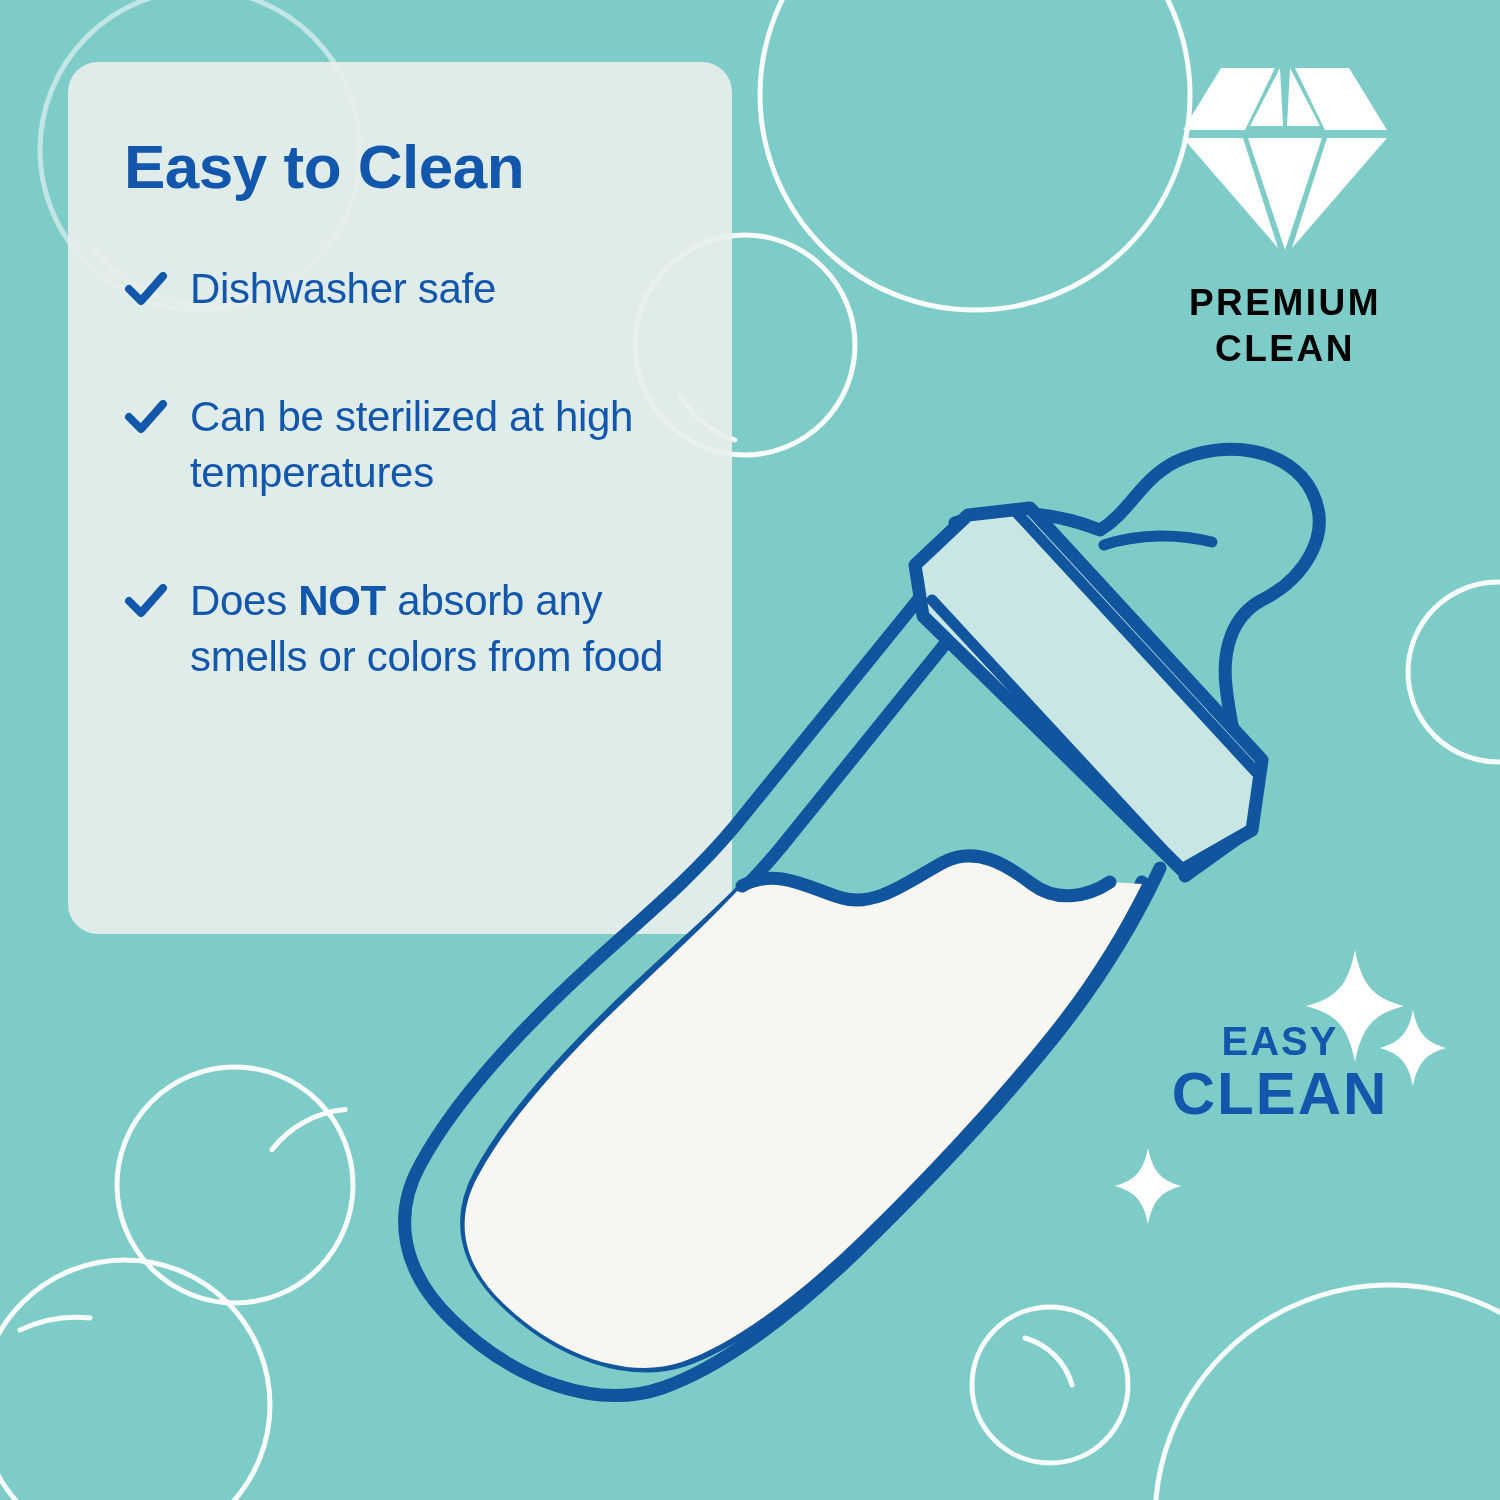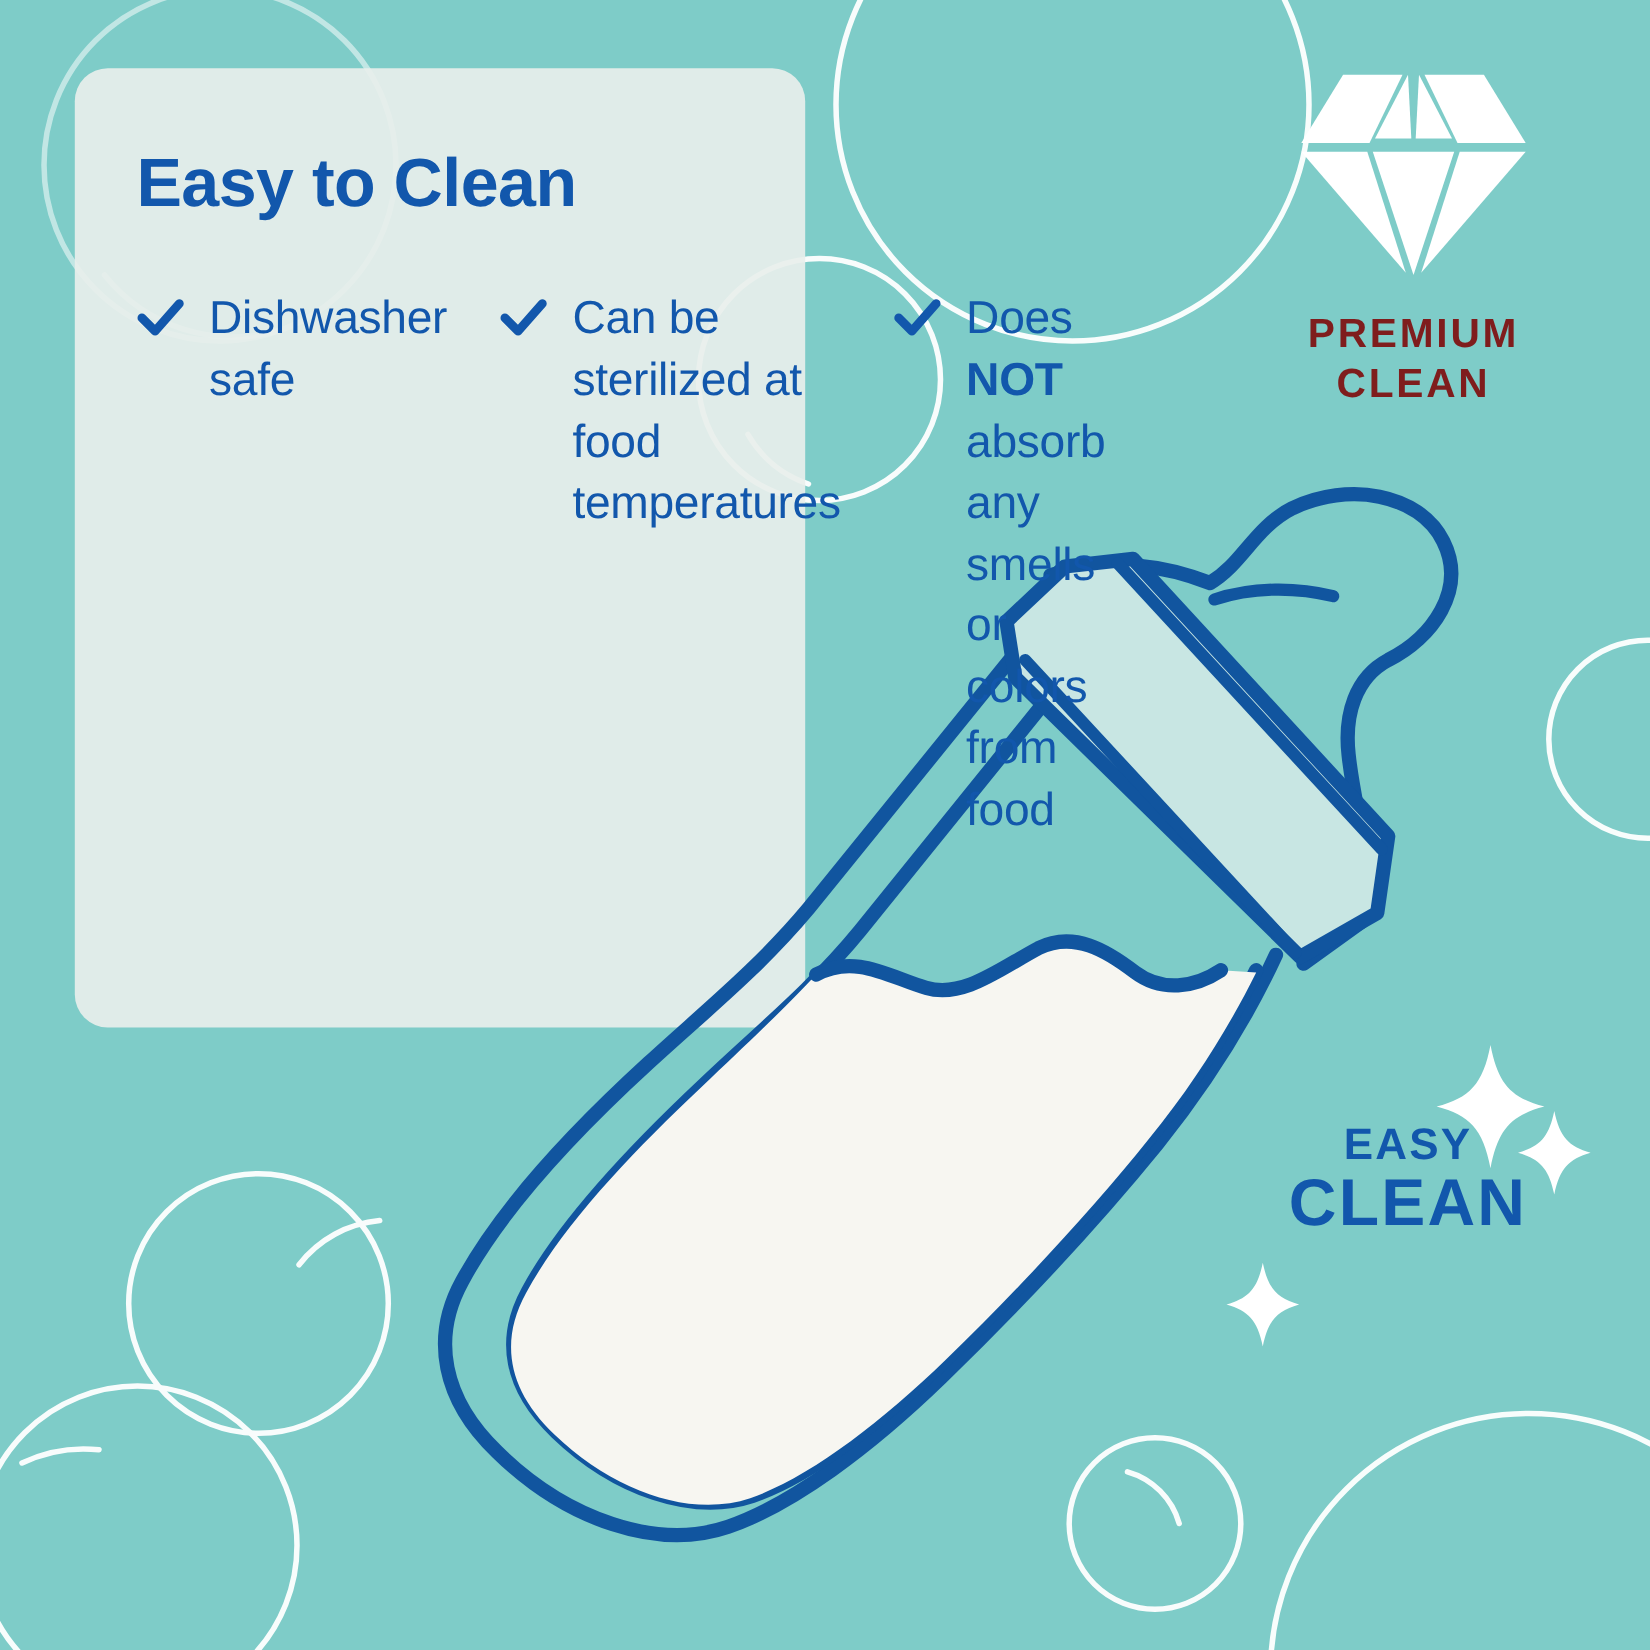--- a/index.html
+++ b/index.html
@@ -51,22 +51,22 @@
   .card-title {
     color: #1257AC;
     font-size: 62px;
     font-weight: bold;
     letter-spacing: -0.5px;
     line-height: 1.05;
     margin: 0 0 62px 0;
   }
   .feature-list {
     display: flex;
-    flex-direction: row;
-    gap: 48px;
+    flex-direction: column;
+    gap: 72px;
   }
   .feature-item {
     display: flex;
     align-items: flex-start;
     gap: 22px;
   }
   .check-icon {
     flex: 0 0 auto;
     width: 44px;
     height: 44px;
@@ -89,21 +89,21 @@
     text-align: center;
   }
   #badge-premium .diamond-wrap {
     display: block;
     margin: 0 auto;
     width: 212px;
     height: 200px;
   }
   .badge-caption {
     margin-top: 22px;
-    color: #7f1d1d;
+    color: #000000;
     font-size: 37px;
     font-weight: bold;
     letter-spacing: 2.5px;
     line-height: 1.25;
   }
 
   
   #badge-easy {
     position: absolute;
     left: 1110px;
@@ -229,21 +229,21 @@
         <div class="feature-text">
           <span>Dishwasher safe</span>
         </div>
       </div>
 
       <div class="feature-item">
         <svg class="check-icon" viewBox="0 0 44 44">
           <path d="M 5 22 L 17 34 L 39 9" fill="none" stroke="#1257AC" stroke-width="8" stroke-linecap="round" stroke-linejoin="round"></path>
         </svg>
         <div class="feature-text">
-          <span>Can be sterilized at food temperatures</span>
+          <span>Can be sterilized at high temperatures</span>
         </div>
       </div>
 
       <div class="feature-item">
         <svg class="check-icon" viewBox="0 0 44 44">
           <path d="M 5 22 L 17 34 L 39 9" fill="none" stroke="#1257AC" stroke-width="8" stroke-linecap="round" stroke-linejoin="round"></path>
         </svg>
         <div class="feature-text"><span>Does </span><b>NOT</b><span> absorb any smells or colors from food</span></div>
       </div>
 

